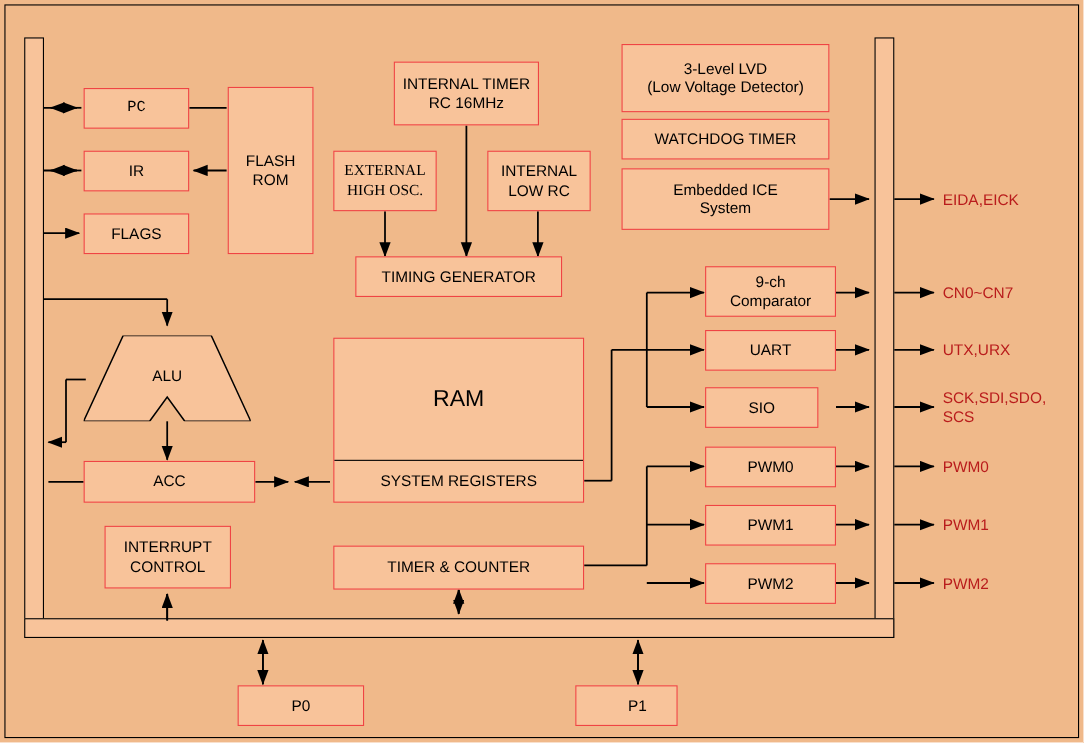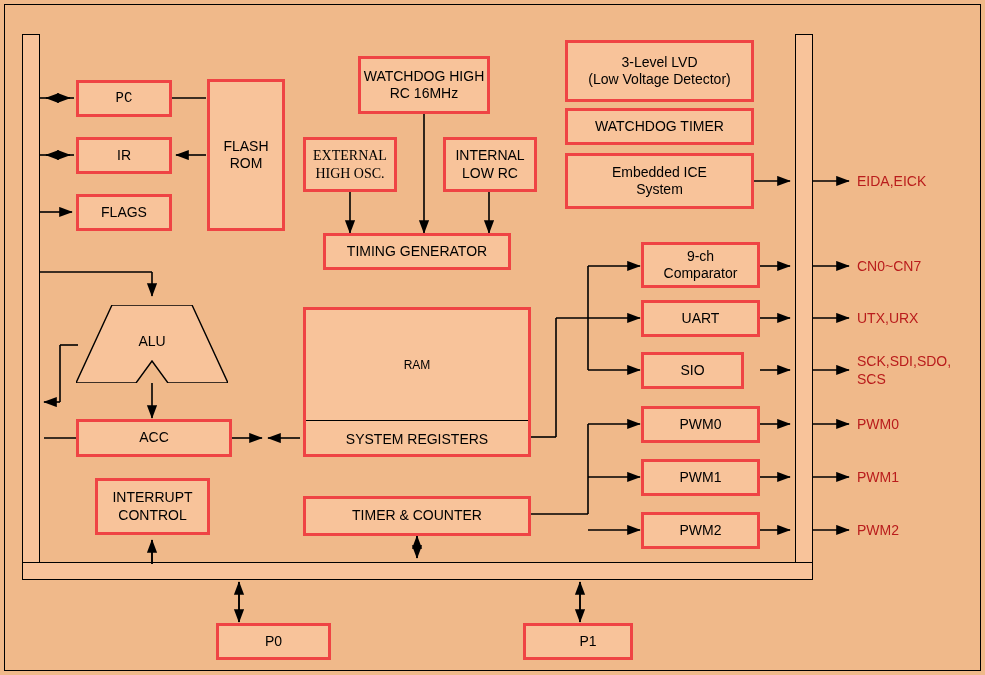--- a/index.html
+++ b/index.html
@@ -20,21 +20,21 @@
     left: 4px;
     top: 4px;
     width: 977px;
     height: 667px;
     border: 1px solid #000;
     box-sizing: border-box;
     background: #f0b98a;
   }
   .box {
     position: absolute;
-    border: 3px solid #ef4444;
+    border: 1px solid #ef4444;
     background: #f8c39a;
     box-sizing: border-box;
     display: flex;
     align-items: center;
     justify-content: center;
     text-align: center;
     font-size: 14px;
     color: #000;
     line-height: 1.25;
     white-space: pre-line;
@@ -181,21 +181,21 @@
 
   <div class="box" style="left:76px; top:80px; width:96px; height:37px;font-family:Liberation Mono, monospace;">PC</div>
 
   <div class="box" style="left:76px; top:137px; width:96px; height:37px;">IR</div>
 
   <div class="box" style="left:76px; top:194px; width:96px; height:37px;">FLAGS</div>
 
   <div class="box" style="left:207px; top:79px; width:78px; height:152px;">FLASH
 ROM</div>
 
-  <div class="box" style="left:358px; top:56px; width:132px; height:58px;">WATCHDOG HIGH
+  <div class="box" style="left:358px; top:56px; width:132px; height:58px;">INTERNAL TIMER
 RC 16MHz</div>
 
   <div class="box" style="left:303px; top:137px; width:94px; height:55px;font-family:Liberation Serif, serif;">EXTERNAL
 HIGH OSC.</div>
 
   <div class="box" style="left:443px; top:137px; width:94px; height:55px;">INTERNAL
 LOW RC</div>
 
   <div class="box" style="left:323px; top:233px; width:188px; height:37px;">TIMING GENERATOR</div>
 
@@ -210,21 +210,21 @@
   <div class="alu" style="left:76px; top:305px;">
     <svg viewBox="0 0 152 78" preserveAspectRatio="none">
       <polygon points="36,0 116,0 152,78 92,78 76,56 60,78 0,78" fill="#f8c39a" stroke="#000" stroke-width="1.4"></polygon>
     </svg>
     <div class="alu-label">ALU</div>
   </div>
 
   <div class="box" style="left:76px; top:419px; width:156px; height:38px;">ACC</div>
 
   <div class="box" style="left:303px; top:307px; width:228px; height:150px; display:block; padding:0;">
-    <div style="position:absolute; left:0; top:0; width:100%; height:110px; display:flex; align-items:center; justify-content:center; font-size:12px;text-align:right;">RAM</div>
+    <div style="position:absolute; left:0; top:0; width:100%; height:110px; display:flex; align-items:center; justify-content:center; font-size:21px;text-align:right;">RAM</div>
     <div class="ram-inner-line" style="left:0; top:110px; width:100%;"></div>
     <div style="position:absolute; left:0; top:110px; width:100%; height:40px; display:flex; align-items:center; justify-content:center; font-size:14px;">SYSTEM REGISTERS</div>
   </div>
 
   <div class="box" style="left:95px; top:478px; width:115px; height:57px;">INTERRUPT
 CONTROL</div>
 
   <div class="box" style="left:303px; top:496px; width:228px; height:40px;">TIMER &amp; COUNTER</div>
 
   <div class="box" style="left:641px; top:242px; width:119px; height:46px;">9-ch
@@ -235,21 +235,21 @@
   <div class="box" style="left:641px; top:352px; width:103px; height:37px;">SIO</div>
 
   <div class="box" style="left:641px; top:406px; width:119px; height:37px;">PWM0</div>
 
   <div class="box" style="left:641px; top:459px; width:119px; height:37px;">PWM1</div>
 
   <div class="box" style="left:641px; top:512px; width:119px; height:37px;">PWM2</div>
 
   <div class="box" style="left:182px; top:623px; width:115px; height:37px;margin-left:34px;">P0</div>
 
-  <div class="box" style="left:523px; top:623px; width:110px; height:37px;padding-left:20px;">P1</div>
+  <div class="box" style="left:523px; top:623px; width:93px; height:37px;padding-left:20px;">P1</div>
 
   <div class="label" style="left:857px; top:173px;">EIDA,EICK</div>
   <div class="label" style="left:857px; top:258px;">CN0~CN7</div>
   <div class="label" style="left:857px; top:310px;">UTX,URX</div>
   <div class="label" style="left:857px; top:353px;">SCK,SDI,SDO,
 SCS</div>
   <div class="label" style="left:857px; top:416px;">PWM0</div>
   <div class="label" style="left:857px; top:469px;">PWM1</div>
   <div class="label" style="left:857px; top:522px;">PWM2</div>
 

